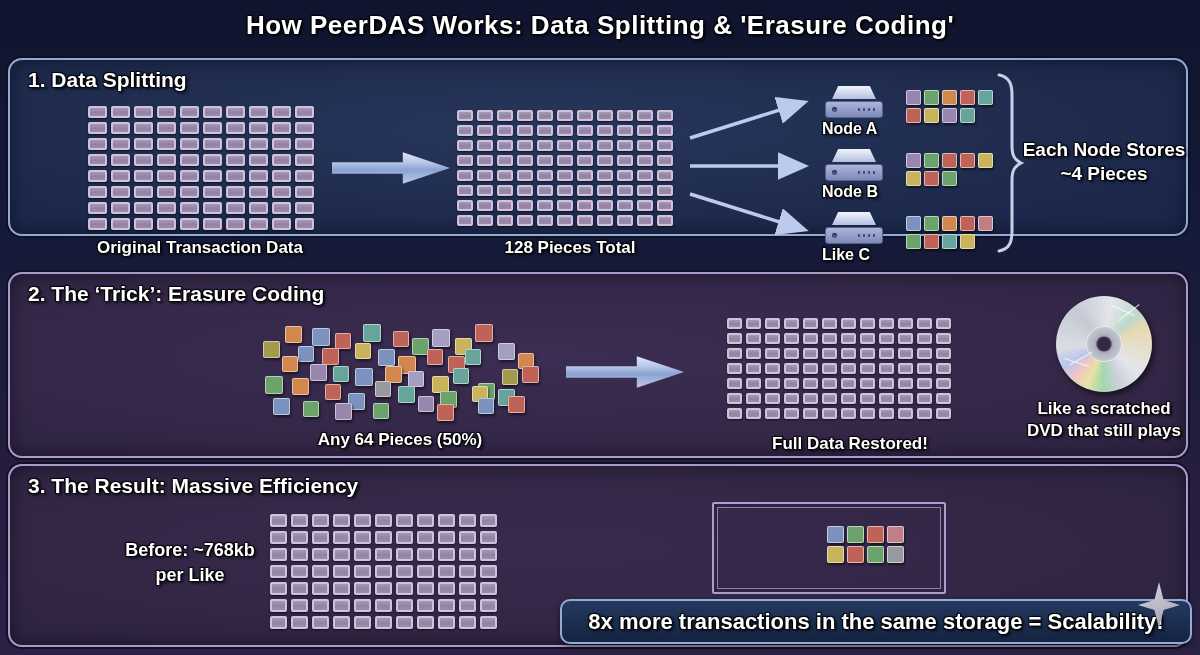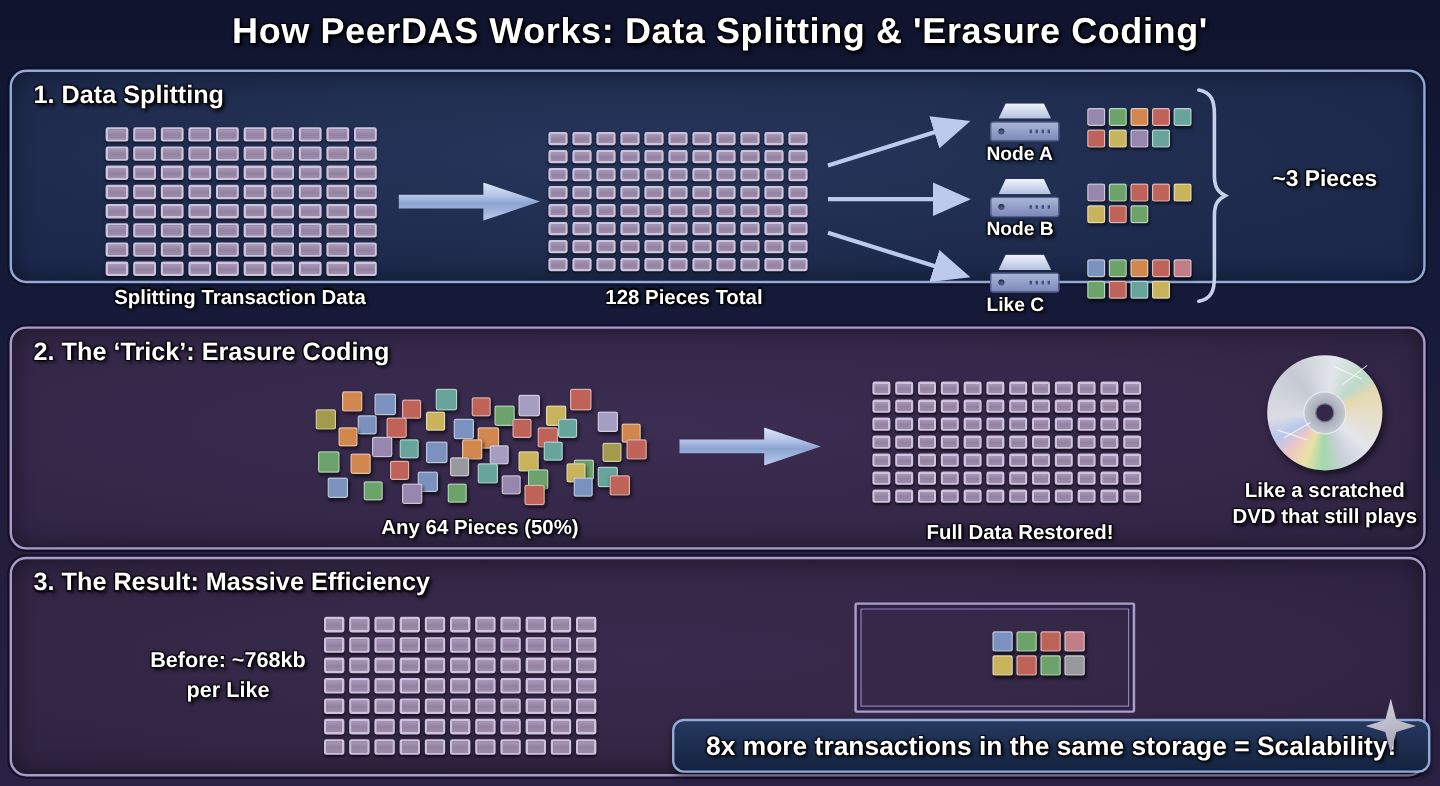--- a/index.html
+++ b/index.html
@@ -2,21 +2,21 @@
 <html><head>
 <meta charset="utf-8">
 <style>
   html,body{margin:0;padding:0;background:#0d1026;}
   #stage{position:relative;width:1200px;height:655px;overflow:hidden;
     font-family:"Liberation Sans",sans-serif;
     background:linear-gradient(180deg,#10142e 0%,#141a38 35%,#241d3c 70%,#2a2144 100%);}
   .outlined{color:#fff;font-weight:bold;
     text-shadow:-1px -1px 1px rgba(0,0,0,.85),1px -1px 1px rgba(0,0,0,.85),
     -1px 1px 1px rgba(0,0,0,.85),2px 2px 3px rgba(0,0,0,.95);}
-  #title{position:absolute;top:10px;left:0;width:100%;text-align:center;font-size:30px;letter-spacing:.5px;}
+  #title{position:absolute;top:10px;left:0;width:100%;text-align:center;font-size:26px;letter-spacing:.5px;}
   .section{position:absolute;left:8px;width:1180px;border-radius:14px;box-sizing:border-box;}
   #sec1{top:58px;height:178px;background:radial-gradient(ellipse at 45% 40%,#27365c 0%,#1e2b4d 60%,#19254a 100%);
     border:2px solid #93a9d4;box-shadow:0 0 0 2px #0c1126,inset 0 0 18px rgba(0,0,0,.45);}
   #sec2{top:272px;height:186px;background:radial-gradient(ellipse at 45% 45%,#3c2d52 0%,#342748 60%,#2e2342 100%);
     border:2px solid #a79bc9;box-shadow:0 0 0 2px #140f28,inset 0 0 18px rgba(0,0,0,.45);}
   #sec3{top:464px;height:183px;background:radial-gradient(ellipse at 45% 45%,#3a2a4e 0%,#322644 60%,#2c2140 100%);
     border:2px solid #a79bc9;box-shadow:0 0 0 2px #140f28,inset 0 0 18px rgba(0,0,0,.45);}
   .sec-heading{position:absolute;left:18px;top:8px;font-size:21px;}
   
   .grid{position:absolute;gap:4px;}
@@ -169,21 +169,21 @@
         <div class="cell"></div>
         <div class="cell"></div>
         <div class="cell"></div>
         <div class="cell"></div>
         <div class="cell"></div>
         <div class="cell"></div>
         <div class="cell"></div>
         <div class="cell"></div>
         <div class="cell"></div>
       </div>
-    <div class="grid-label outlined" style="left:40px;top:178px;width:300px;">Splitting Transaction Data</div>
+    <div class="grid-label outlined" style="left:40px;top:178px;width:300px;">Original Transaction Data</div>
 
     <div class="arrow-big" style="left:322px;top:90px;"></div>
 
     <div id="grid-pieces" class="grid" style="display: grid; grid-template-columns: repeat(11, var(--cw));">
         <div class="cell"></div>
         <div class="cell"></div>
         <div class="cell"></div>
         <div class="cell"></div>
         <div class="cell"></div>
         <div class="cell"></div>
@@ -349,21 +349,22 @@
           <div class="psq" style="background: rgb(103, 164, 156);"></div>
           <div class="psq" style="background: rgb(201, 180, 92);"></div>
         </div>
       </div>
 
     <svg class="brace" width="28" height="182" viewBox="0 0 28 182">
       <path d="M 3 3 C 14 5 16 13 16 23 L 16 74 C 16 84 19 88 25 91 C 19 94 16 98 16 108 L 16 159 C 16 169 14 177 3 179" stroke="#c6d0e8" stroke-width="3" fill="none" stroke-linecap="round"></path>
     </svg>
 
     <div class="node-note outlined">
-      <div>~3 Pieces</div>
+      <div>Each Node Stores</div>
+      <div>~4 Pieces</div>
     </div>
   </div>
 
   <div id="sec2" class="section">
     <div class="sec-heading outlined">2. The ‘Trick’: Erasure Coding</div>
 
     <div class="scatter">
         <div class="ssq" style="left: 35px; top: 12px; width: 17px; height: 17px; background: rgb(210, 135, 78);"></div>
         <div class="ssq" style="left: 62px; top: 14px; width: 18px; height: 18px; background: rgb(122, 146, 189);"></div>
         <div class="ssq" style="left: 85px; top: 19px; width: 16px; height: 16px; background: rgb(191, 99, 89);"></div>

